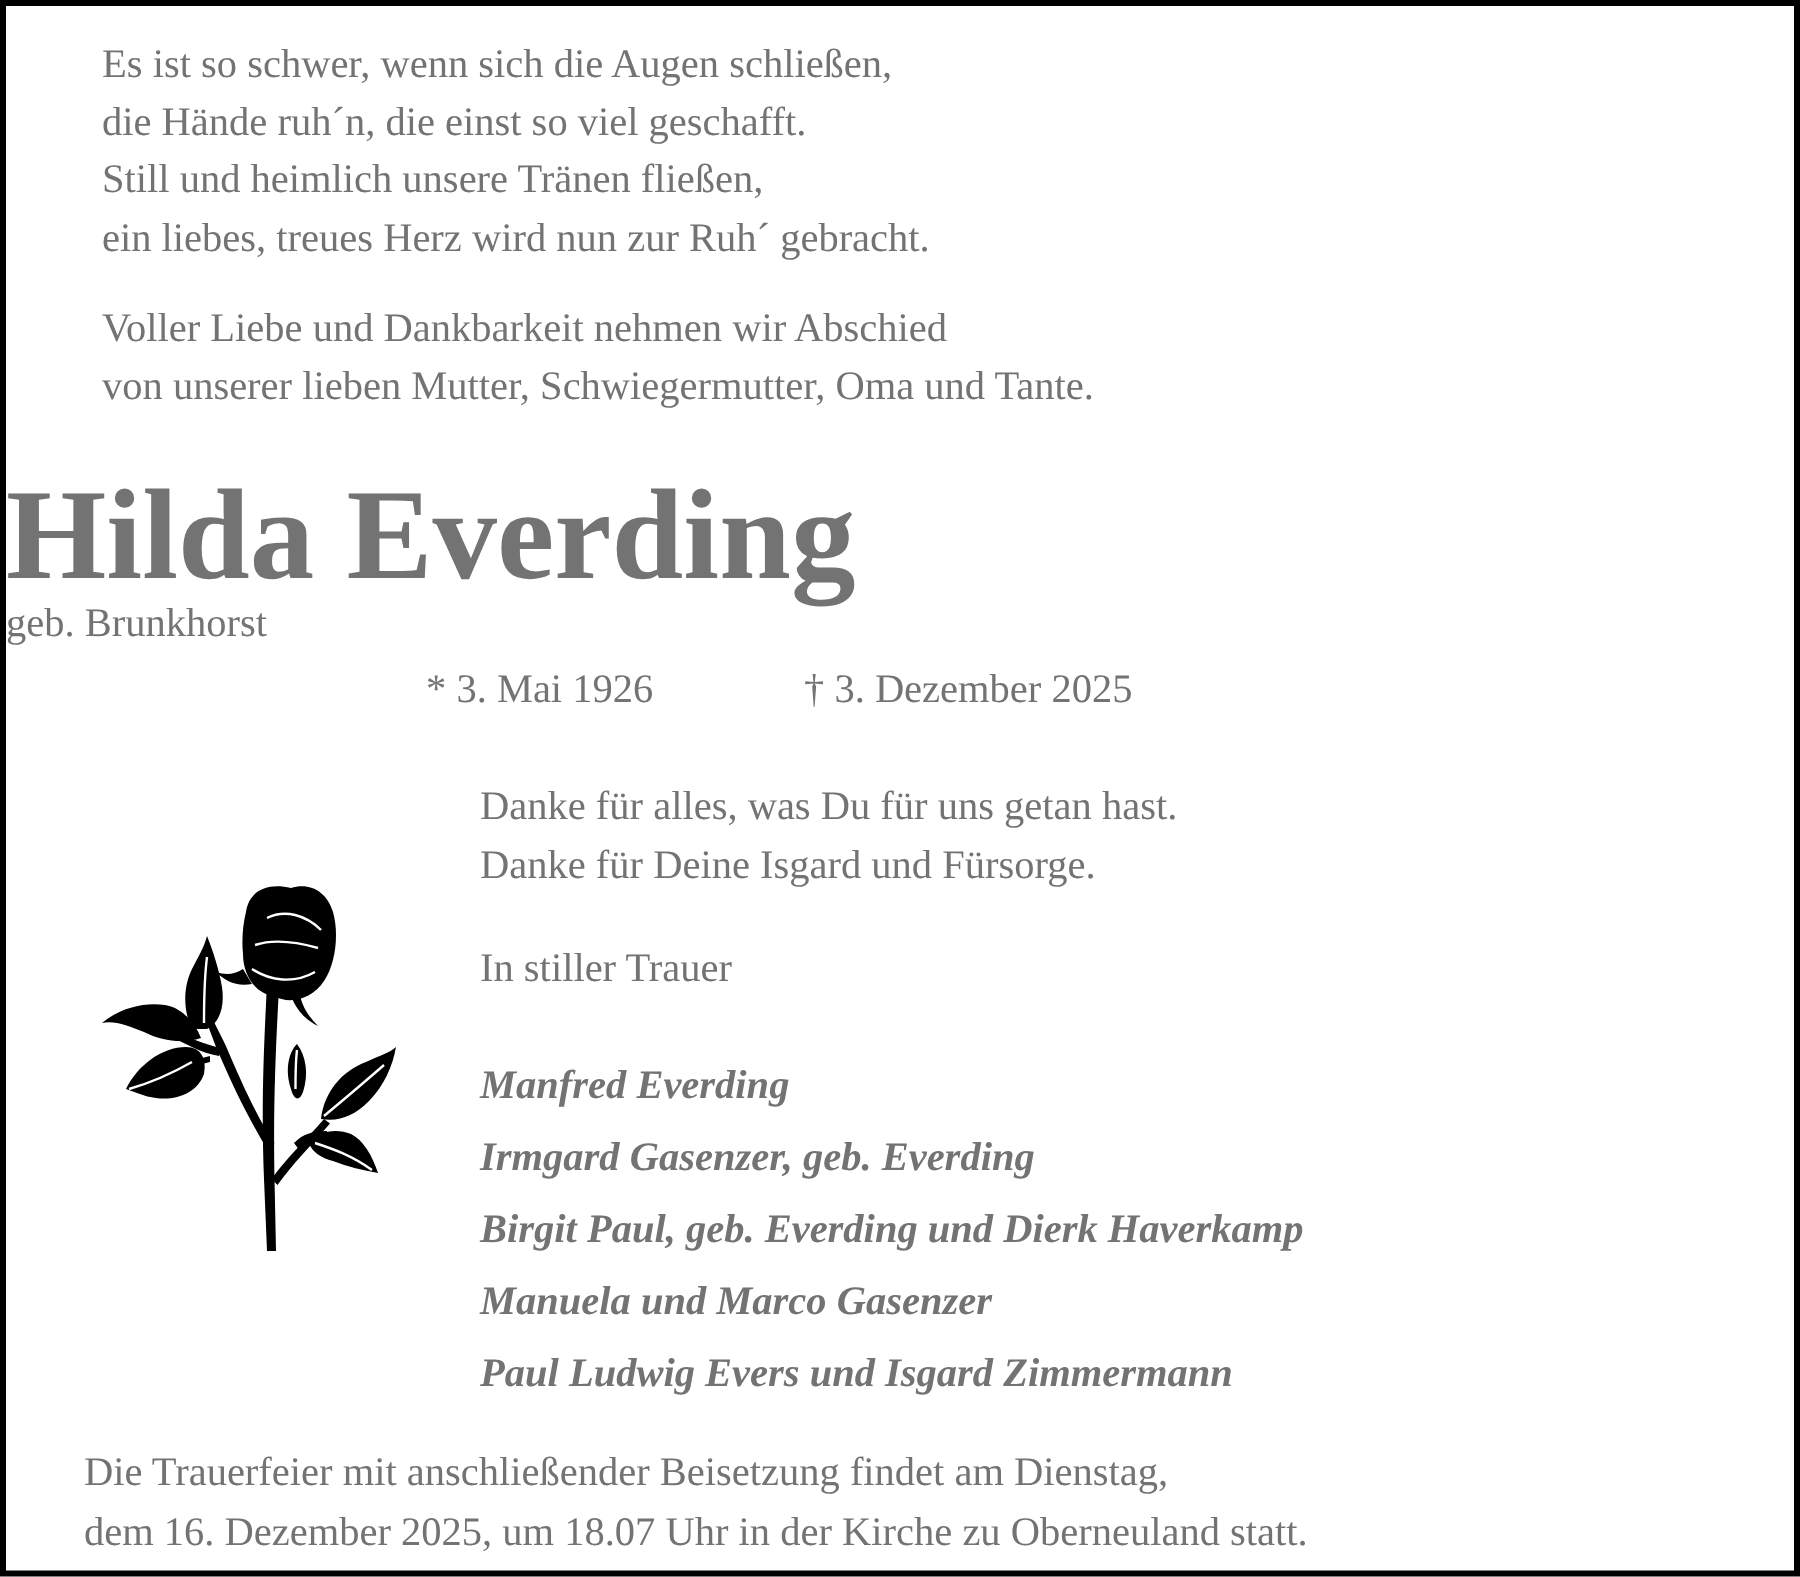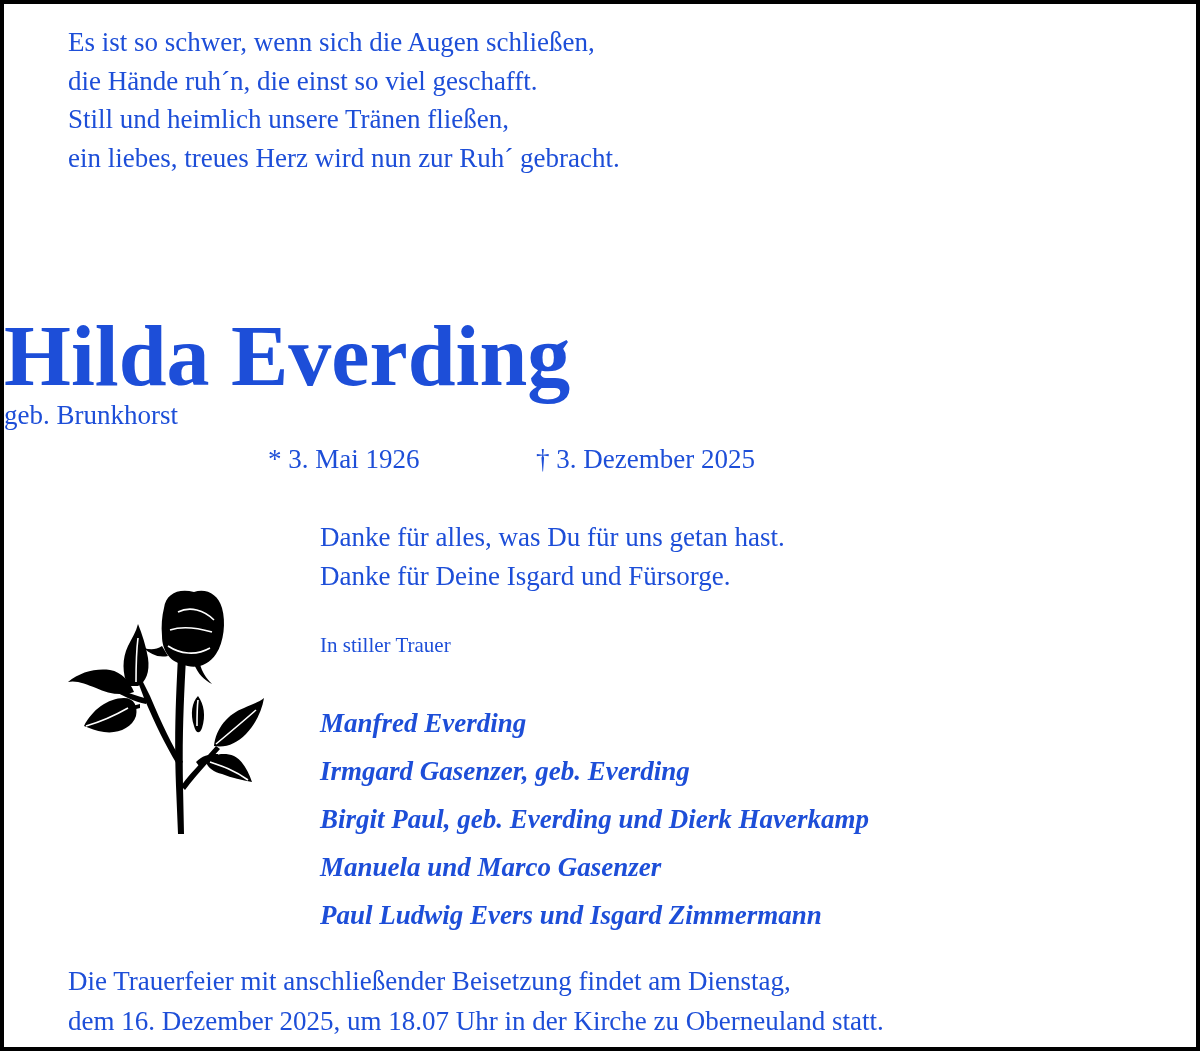--- a/index.html
+++ b/index.html
@@ -3,50 +3,54 @@
 <meta charset="utf-8">
 <style>
   html, body { margin: 0; padding: 0; background: #ffffff; }
   body { width: 1200px; height: 1051px; position: relative; overflow: hidden; }
   .frame {
     position: absolute; left: 0; top: 0; width: 1200px; height: 1051px;
     box-sizing: border-box; border: 4px solid #000000; background: #ffffff;
   }
   .t {
     position: absolute; font-family: "Liberation Serif", "DejaVu Serif", serif;
-    color: #1d4ed8; white-space: nowrap; margin: 0;
+    color: #737373; white-space: nowrap; margin: 0;
   }
   .poem { left: 64px; top: 19px; font-size: 27px; line-height: 38.5px; }
   .farewell { left: 64px; top: 195px; font-size: 27px; line-height: 38.5px; }
   .name {
     left: 0; width: 1057px; text-align: left; top: 302px;
     font-size: 86px; font-weight: bold; line-height: 100px; letter-spacing: 0px;
   }
   .maiden { left: 0; width: 1057px; top: 394px; font-size: 27px; line-height: 34px; }
-  .birth { left: 264px; top: 437px; font-size: 27px; line-height: 36px; text-align: center; }
+  .birth { left: 280px; top: 437px; font-size: 27px; line-height: 36px; text-align: center; }
   .death { left: 532px; top: 437px; font-size: 27px; line-height: 36px; }
   .thanks { left: 316px; top: 514px; font-size: 27px; line-height: 38.5px; }
-  .mourning { left: 316px; top: 623px; font-size: 21px; line-height: 36px; }
+  .mourning { left: 316px; top: 623px; font-size: 27px; line-height: 36px; }
   .mourners { left: 316px; top: 695px; font-size: 27px; font-weight: bold; line-height: 48px; }
   .mourners div { height: 48px; font-style: italic; }
-  .service { left: 64px; top: 957px; font-size: 27px; line-height: 40px; }
+  .service { left: 52px; top: 957px; font-size: 27px; line-height: 40px; }
   .rose { position: absolute; left: 62px; top: 582px; width: 200px; height: 250px; }
 </style>
 </head>
 <body>
 
 <div class="frame">
 
   <div class="t poem">
     <div>Es ist so schwer, wenn sich die Augen schließen,</div>
     <div>die Hände ruh´n, die einst so viel geschafft.</div>
     <div>Still und heimlich unsere Tränen fließen,</div>
     <div>ein liebes, treues Herz wird nun zur Ruh´ gebracht.</div>
   </div>
 
+  <div class="t farewell">
+    <div>Voller Liebe und Dankbarkeit nehmen wir Abschied</div>
+    <div>von unserer lieben Mutter, Schwiegermutter, Oma und Tante.</div>
+  </div>
 
   <div class="t name">Hilda Everding</div>
   <div class="t maiden">geb. Brunkhorst</div>
   <div class="t birth">* 3. Mai 1926</div>
   <div class="t death">† 3. Dezember 2025</div>
 
   <svg class="rose" viewBox="0 0 200 250" xmlns="http://www.w3.org/2000/svg">
     <g fill="#000" stroke="none">
 
       <path d="M112 70 C110 110 108 150 110 200 L112 248 L118 248 L117 200 C116 150 118 110 120 72 Z"></path>

